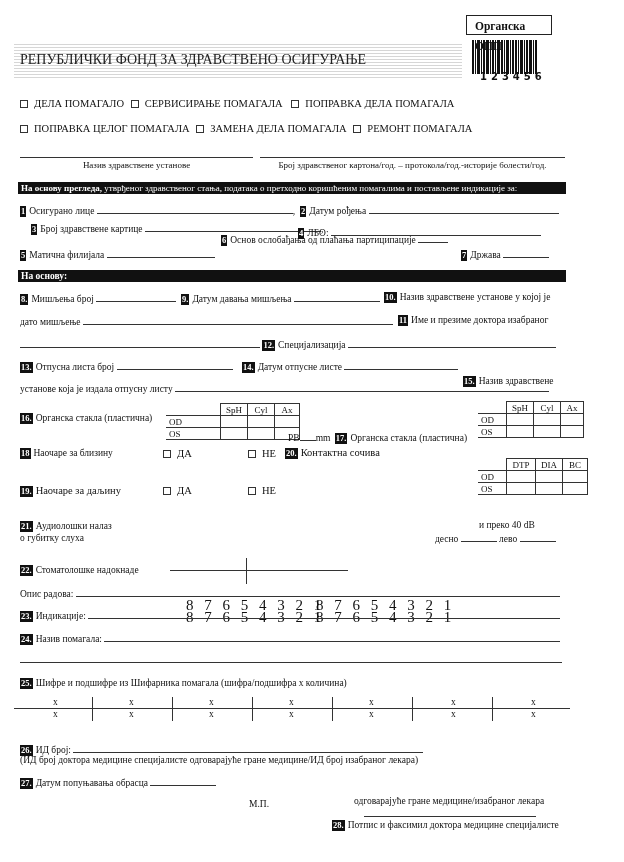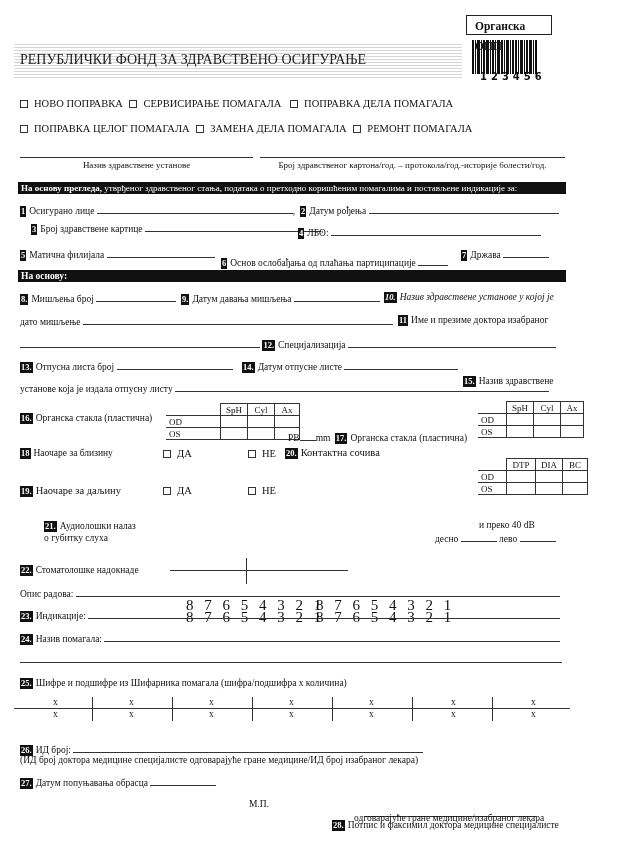--- a/index.html
+++ b/index.html
@@ -53,21 +53,21 @@
     <span style="width:2px"></span>
   <span style="width:3px"></span>
     <span style="width:1px"></span>
     <span style="width:2px"></span>
 </div>
 <div class="abs barcode-num">123456</div>
 <div class="abs banner"></div>
 <div class="abs banner-text">РЕПУБЛИЧКИ  ФОНД ЗА ЗДРАВСТВЕНО ОСИГУРАЊЕ</div>
 
 <div class="abs" style="left:20px; top:98px; font-size:10.5px;">
-  <span><span class="cb"></span><span>НОВО ПОПРАВКА</span></span>
+  <span><span class="cb"></span><span>ДЕЛА ПОМАГАЛО</span></span>
   <span style="margin-left:4px"><span class="cb"></span><span>СЕРВИСИРАЊЕ ПОМАГАЛА</span></span>
   <span style="margin-left:6px"><span class="cb"></span><span>ПОПРАВКА ДЕЛА ПОМАГАЛА</span></span>
 </div>
 <div class="abs" style="left:20px; top:123px; font-size:10.5px;">
   <span><span class="cb"></span><span>ПОПРАВКА ЦЕЛОГ ПОМАГАЛА</span></span>
   <span style="margin-left:4px"><span class="cb"></span><span>ЗАМЕНА ДЕЛА ПОМАГАЛА</span></span>
   <span style="margin-left:4px"><span class="cb"></span><span>РЕМОНТ ПОМАГАЛА</span></span>
 </div>
 
 <div class="abs" style="left:20px; top:157px; width:233px; border-top:1px solid #333;"></div>
@@ -94,40 +94,40 @@
 </div>
 <div class="abs" style="left:298px; top:226px;">
   <span class="num">4</span><span>ЛБО:</span>
   <span class="line" style="width:210px"></span>
 </div>
 
 <div class="abs" style="left:20px; top:248px;">
   <span class="num">5</span><span>Матична филијала</span>
   <span class="line" style="width:108px"></span>
 </div>
-<div class="abs" style="left:221px; top:256px;">
+<div class="abs" style="left:221px; top:233px;">
   <span class="num">6</span><span>Основ ослобађања од плаћања партиципације</span>
   <span class="line" style="width:30px"></span>
 </div>
 <div class="abs" style="left:461px; top:248px;">
   <span class="num">7</span><span>Држава</span>
   <span class="line" style="width:46px"></span>
 </div>
 
 <div class="abs darkbar" style="left:18px; top:270px; width:548px; font-weight:bold;">На основу:</div>
 
 <div class="abs" style="left:20px; top:292px;">
   <span class="num">8.</span><span>Мишљења број</span>
   <span class="line" style="width:80px"></span>
 </div>
 <div class="abs" style="left:181px; top:292px;">
   <span class="num">9.</span><span>Датум давања мишљења</span>
   <span class="line" style="width:86px"></span>
 </div>
-<div class="abs" style="left:384px; top:292px;font-style:italic;">
+<div class="abs" style="left:384px; top:292px;">
   <span class="num">10.</span><span>Назив здравствене установе у којој је</span>
 </div>
 <div class="abs" style="left:20px; top:315px;">
   <span>дато мишљење</span>
   <span class="line" style="width:310px"></span>
 </div>
 <div class="abs" style="left:398px; top:315px;">
   <span class="num">11</span><span>Име и презиме доктора изабраног</span>
 </div>
 <div class="abs" style="left:20px; top:338px;">
@@ -232,21 +232,21 @@
         <td></td>
       </tr>
 </tbody>
   </table>
 <div class="abs" style="left:20px; top:485px; width:270px; font-size:10.5px;">
   <span class="num">19.</span><span>Наочаре за даљину</span>
   <span class="abs" style="left:143px; top:0;"><span class="cb"></span><span>ДА</span></span>
   <span class="abs" style="left:228px; top:0;"><span class="cb"></span><span>НЕ</span></span>
 </div>
 
-<div class="abs" style="left:20px; top:520px; line-height:12px;margin-left:24px;">
+<div class="abs" style="left:20px; top:520px; line-height:12px;">
   <div><span class="num">21.</span><span>Аудиолошки налаз</span></div>
   <div>о губитку слуха</div>
 </div>
 <div class="abs" style="left:124px; top:520px; line-height:12px;">
 </div>
 <div class="abs" style="left:479px; top:520px;">и преко 40 dB</div>
 <div class="abs" style="left:435px; top:532px;">
   <span>десно</span>
   <span class="line" style="width:36px"></span>
   <span>лево</span>
@@ -313,13 +313,13 @@
 <div class="abs" style="left:20px; top:776px;">
   <span class="num">27.</span><span>Датум попуњавања обрасца</span>
   <span class="line" style="width:66px"></span>
 </div>
 
 <div class="abs" style="left:249px; top:799px;">М.П.</div>
 <div class="abs" style="left:364px; top:816px; width:172px; border-top:1px solid #333;"></div>
 <div class="abs" style="left:332px; top:820px;">
   <span class="num">28.</span><span>Потпис и факсимил доктора медицине специјалисте</span>
 </div>
-<div class="abs" style="left:354px; top:796px;margin-top:17px;">одговарајуће гране медицине/изабраног лекара</div>
+<div class="abs" style="left:354px; top:796px;">одговарајуће гране медицине/изабраног лекара</div>
 
 </body></html>

